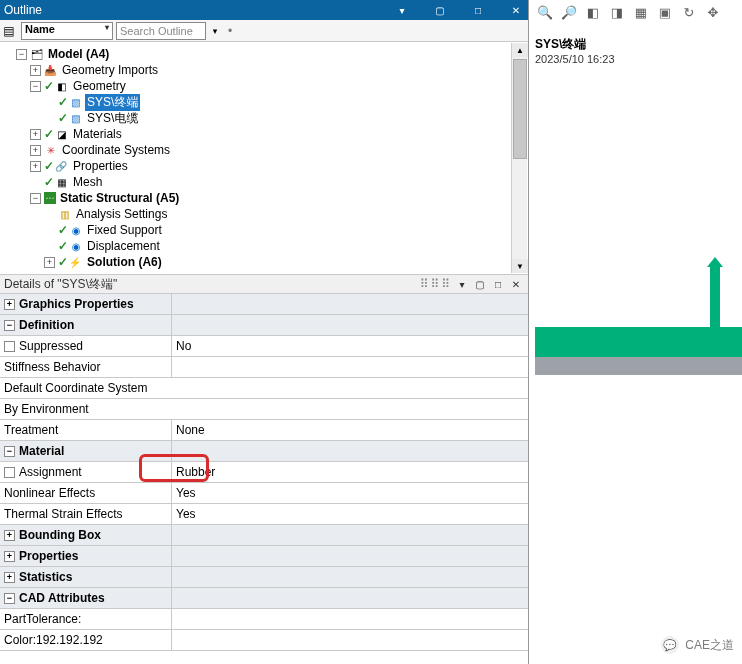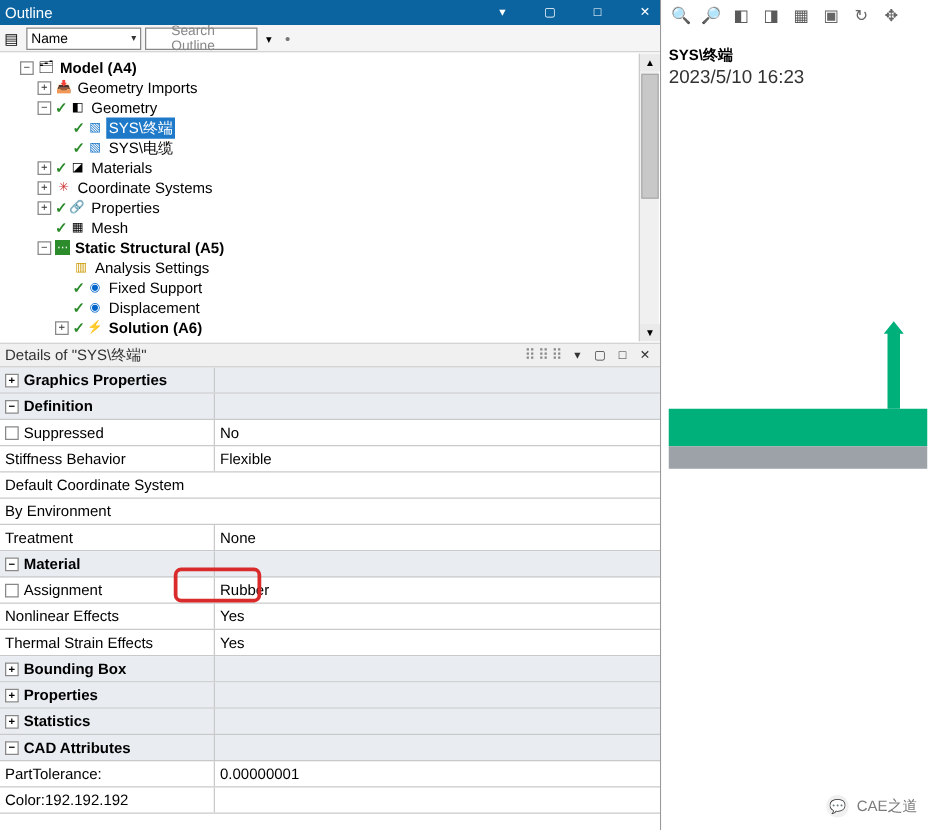--- a/index.html
+++ b/index.html
@@ -6,24 +6,24 @@
 body { margin:0; padding:0; width:742px; height:664px; background:#fff; overflow:hidden; font-size:12px; color:#000; }
 .container { display:flex; width:100%; height:100%; }
 .left-pane { width:529px; display:flex; flex-direction:column; border-right:1px solid #999; }
 .right-pane { flex:1; position:relative; background:#fff; }
 
 
 .outline-header { background:#0b64a0; color:#fff; height:20px; display:flex; align-items:center; padding:0 4px; font-size:12px;gap:20px; }
 .outline-header .title { flex:1; }
 .hdr-btn { width:16px; height:16px; display:inline-flex; align-items:center; justify-content:center; color:#fff; font-size:10px; margin-left:2px; }
 .outline-toolbar { height:22px; display:flex; align-items:center; border-bottom:1px solid #c9c9c9; background:#f5f5f5; }
-.combo { height:18px; border:1px solid #888; background:#fff; margin:0 3px; display:flex; align-items:center; padding:0 3px; }
+.combo { height:18px; border:1px solid #888; background:#fff; margin:0 3px; display:flex; align-items:flex-start; padding:0 3px;font-weight:bold; }
 .combo .lbl { font-size:11px; }
 .combo .arrow { margin-left:auto; font-size:8px; color:#333; }
-.search-box { height:18px; border:1px solid #888; background:#fff; display:flex; align-items:center; padding:0 20px; color:#888; font-size:11px; }
+.search-box { height:18px; border:1px solid #888; background:#fff; display:flex; align-items:center; padding:0 3px; color:#888; font-size:11px; }
 .tb-icon { width:18px;height:18px; display:inline-flex; align-items:center; justify-content:center; }
 
 .tree { flex:0 0 auto; height:232px; overflow:auto; background:#fff; padding:4px 2px; position:relative; }
 .tree-scroll { position:absolute; right:1px; top:1px; bottom:1px; width:16px; background:#f0f0f0; border-left:1px solid #ccc; }
 .tree-scroll .thumb { width:14px; height:100px; margin:16px auto 0; background:#c8c8c8; border:1px solid #aaa; }
 .tree-scroll .ar { position:absolute; left:0; width:16px; height:14px; display:flex; align-items:center; justify-content:center; background:#eaeaea; font-size:8px; }
 .tree-scroll .ar.up{top:0;} .tree-scroll .ar.dn{bottom:0;}
 
 .node { display:flex; align-items:center; height:16px; white-space:nowrap; }
 .ind { display:inline-block; }
@@ -46,21 +46,21 @@
 .cat-tgl { width:11px;height:11px;border:1px solid #888;display:inline-flex;align-items:center;justify-content:center;font-size:9px;margin-right:4px;background:#fff; }
 .chk { width:11px;height:11px;border:1px solid #888;margin-right:4px;background:#fff; }
 .red-box { position:absolute; border:3px solid #d92b2b; border-radius:6px; }
 
 
 .right-toolbar { position:absolute; top:2px; left:6px; display:flex; gap:4px; }
 .rt-icon { width:20px;height:20px;border:1px solid transparent;display:flex;align-items:center;justify-content:center;color:#666;font-size:13px; }
 .rt-icon.cube { color:#5a5a5a; }
 .viewer-label { position:absolute; top:36px; left:6px; font-size:12px; }
 .viewer-label .t1 { font-weight:bold; }
-.viewer-label .t2 { font-size:15px; color:#333; }
+.viewer-label .t2 { font-size:11px; color:#333; }
 .model-area { position:absolute; left:0; right:0; top:255px; height:120px; }
 .beam { position:absolute; left:6px; right:0; bottom:18px; height:30px; background:#00b07a; }
 .spike { position:absolute; right:22px; bottom:48px; width:10px; height:62px; background:#00b07a; }
 .spike::before{content:"";position:absolute;top:-8px;left:-3px;width:0;height:0;border-left:8px solid transparent;border-right:8px solid transparent;border-bottom:10px solid #00b07a;}
 .base { position:absolute; left:6px; right:0; bottom:0; height:18px; background:#9ca2a8; }
 
 .watermark { position:absolute; right:8px; bottom:10px; display:flex; align-items:center; gap:6px; color:#666;opacity:.85; }
 .wm-ico { width:18px;height:18px;border-radius:50%;background:#eee;display:flex;align-items:center;justify-content:center;font-size:11px; }.p1{width:14px}.p2{width:28px}.p3{width:42px}.p4{width:56px}
 
 .red-wrap{position:relative;}
@@ -227,21 +227,20 @@
         </div>
       <div class="row">
           <div class="cell-a">
             <span class="chk"></span>
             <span>Suppressed</span>
           </div>
           <div class="cell-b">No</div>
         </div>
       <div class="row">
           <div class="cell-a">Stiffness Behavior</div>
-          <div class="cell-b">Flexible</div>
         </div>
       <div class="row">
           <div class="cell-b">Default Coordinate System</div>
         </div>
       <div class="row">
           <div class="cell-b">By Environment</div>
         </div>
       <div class="row">
           <div class="cell-a">Treatment</div>
           <div class="cell-b">None</div>
@@ -291,21 +290,20 @@
         </div>
       <div class="row cat">
           <div class="cell-a">
             <span class="cat-tgl">−</span>
             <span>CAD Attributes</span>
           </div>
           <div class="cell-b"></div>
         </div>
       <div class="row">
           <div class="cell-a">PartTolerance:</div>
-          <div class="cell-b">0.00000001</div>
         </div>
       <div class="row">
           <div class="cell-a">Color:192.192.192</div>
           <div class="cell-b"></div>
         </div>
 
       <div class="red-box" style="left:139px; top:160px; width:70px; height:28px;"></div>
     </div>
   </div>
 

